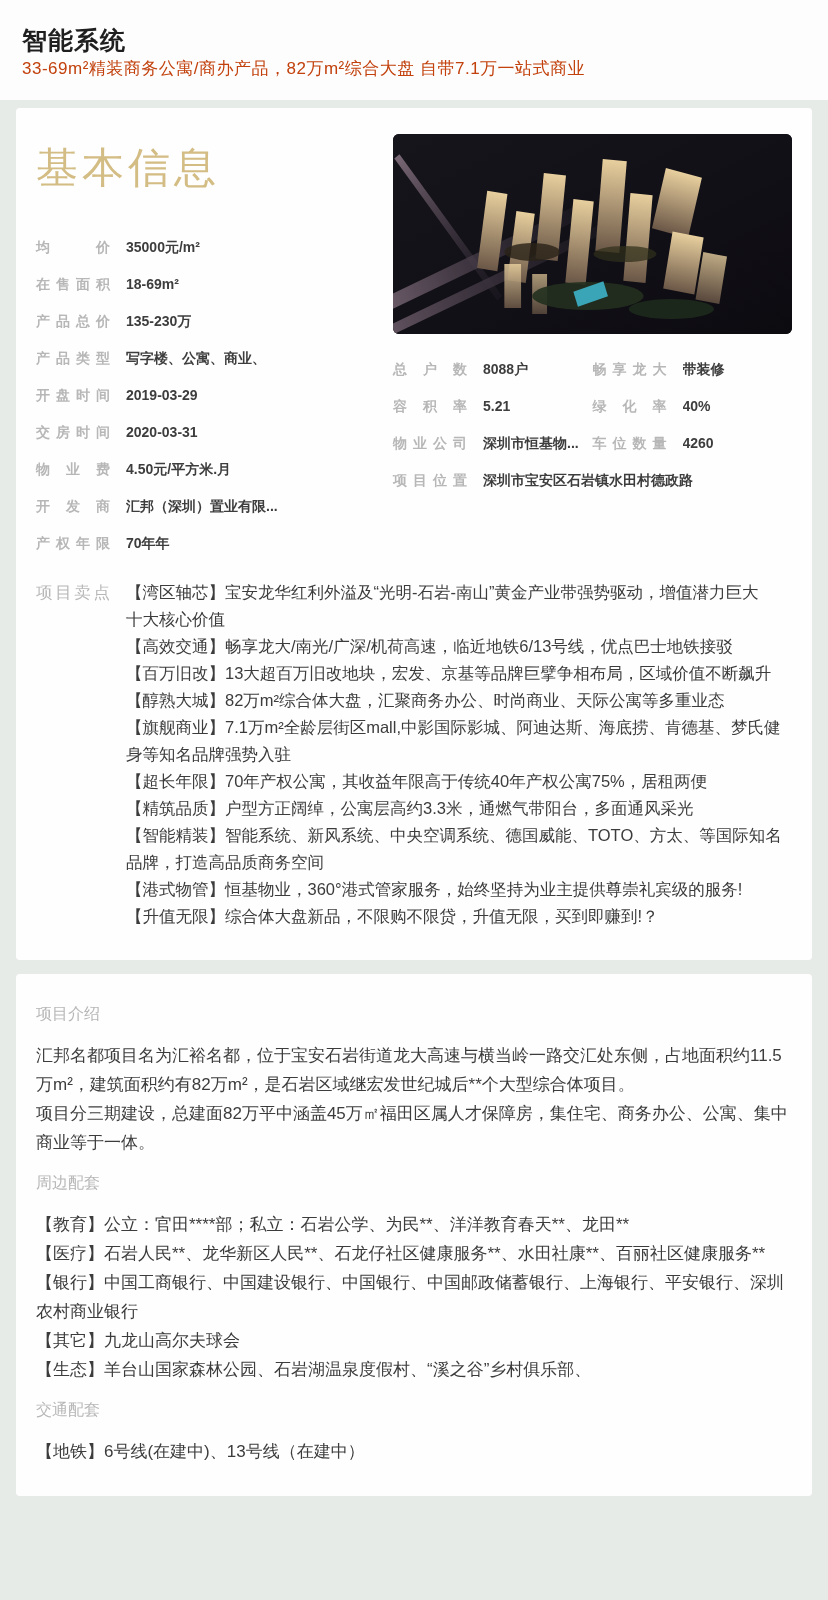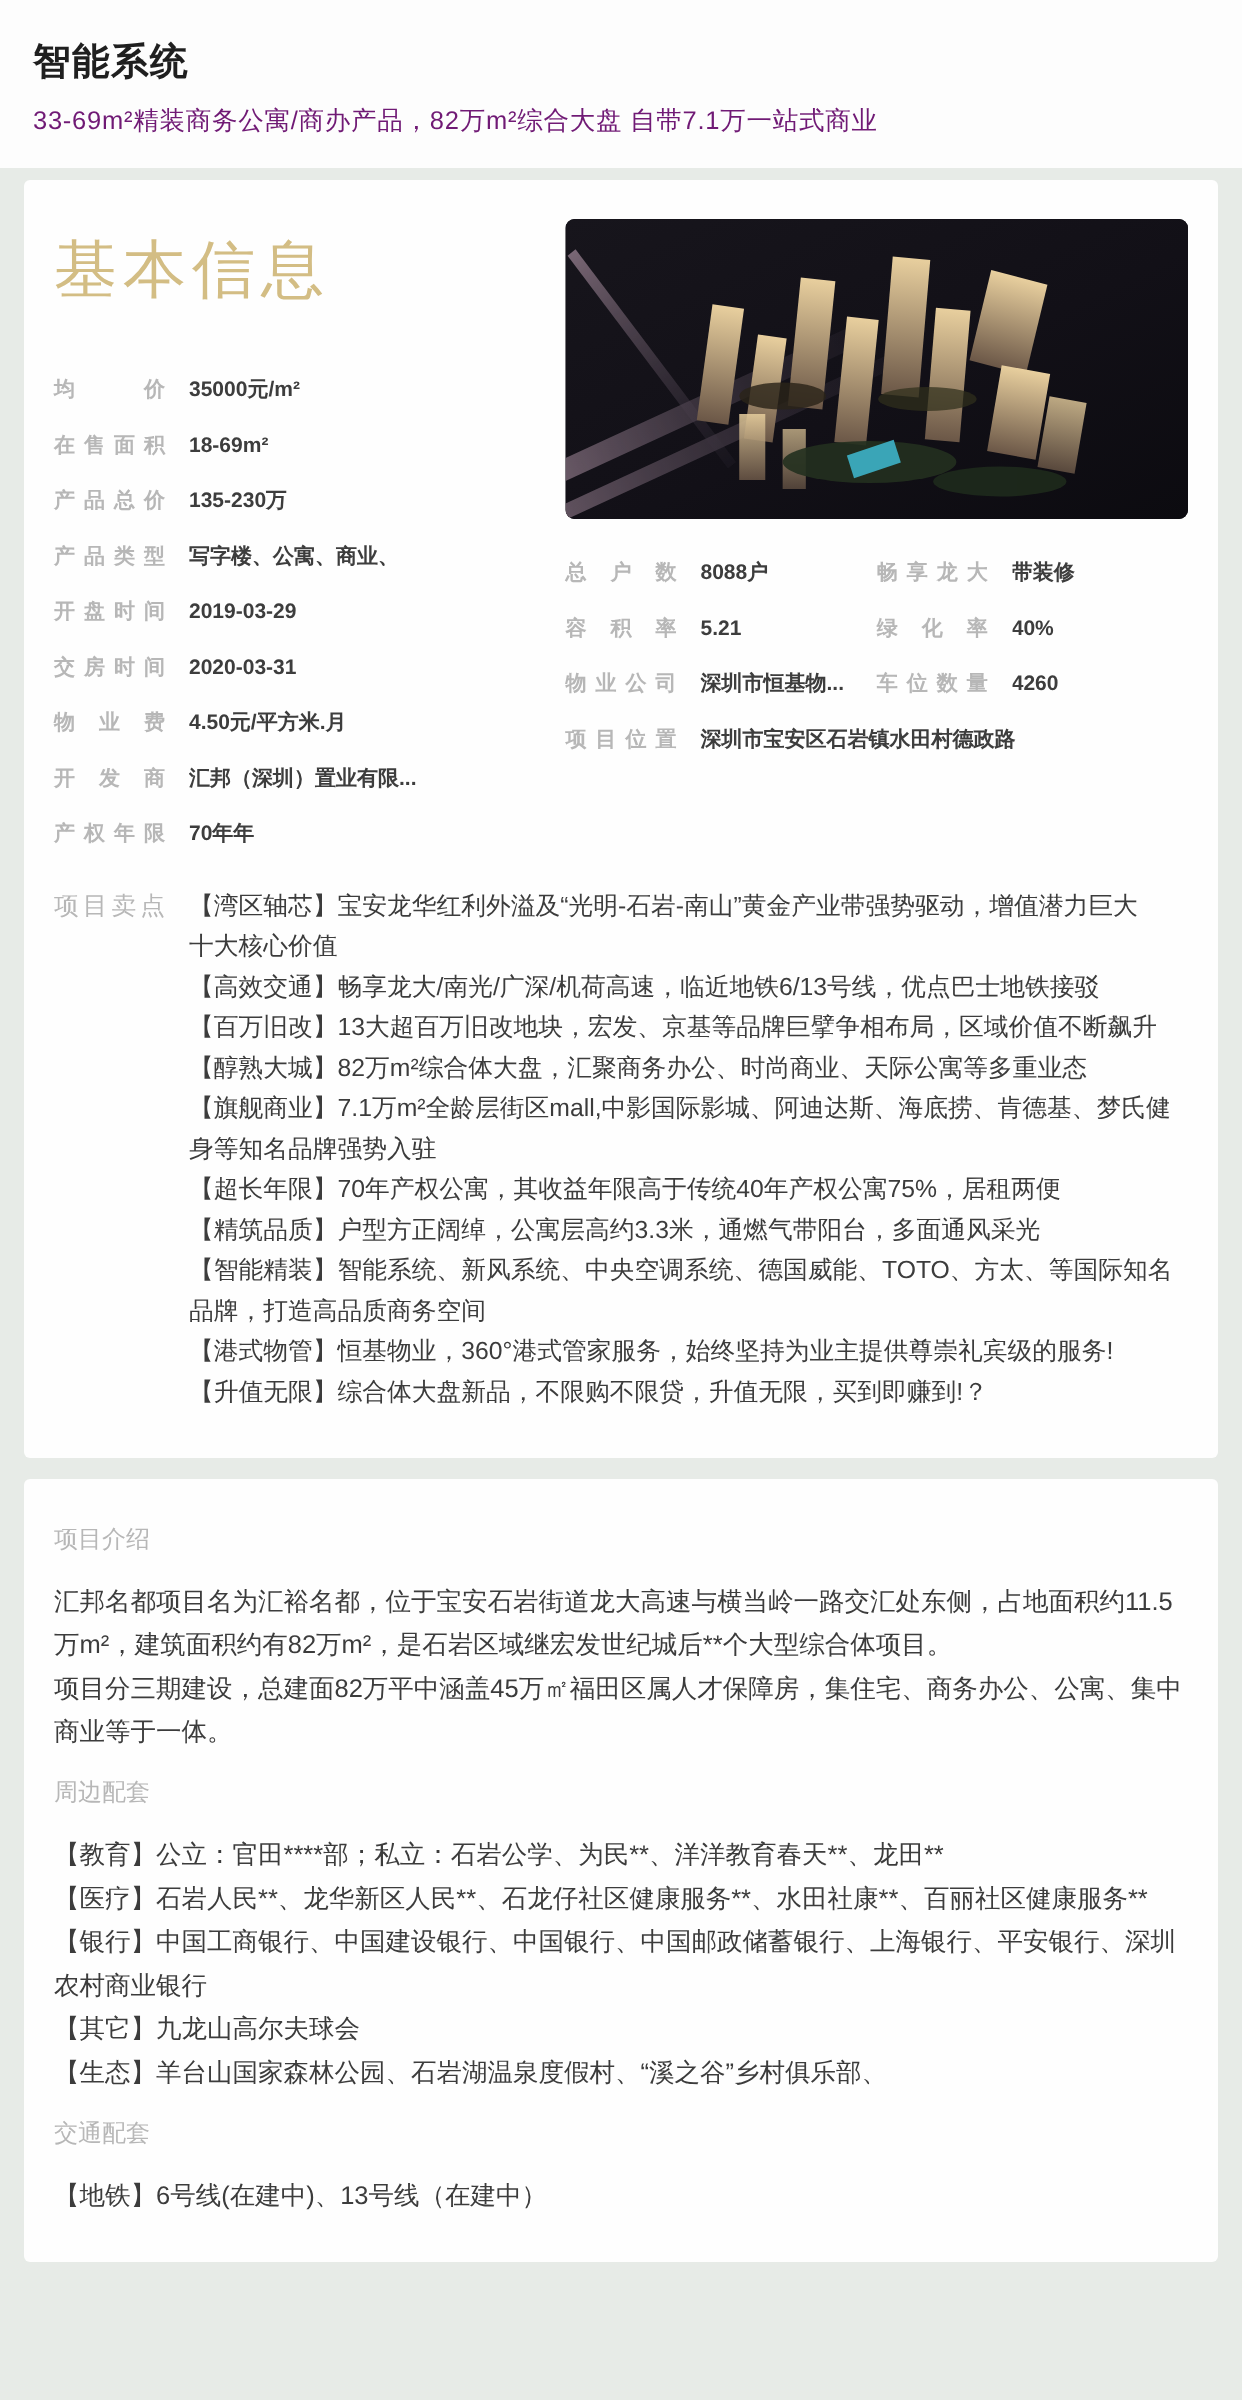--- a/index.html
+++ b/index.html
@@ -4,27 +4,27 @@
 <style>
   html,body{margin:0;padding:0;}
   body{
     width:828px;min-height:1600px;background:#e7ebe7;
     font-family:"Liberation Sans","DejaVu Sans",sans-serif;
     -webkit-font-smoothing:antialiased;
   }
   
   .page-header{background:#fdfdfd;padding:24px 22px 20px;}
   .page-header .title{font-size:25px;font-weight:700;color:#1f1f1f;letter-spacing:1px;}
-  .page-header .subtitle{margin-top:12px;font-size:17px;color:#701a75;letter-spacing:.5px;}
+  .page-header .subtitle{font-size:17px;color:#c2410c;letter-spacing:.5px;}
   
   .card{background:#fefefe;margin:8px 16px 0;border-radius:4px;padding:26px 20px 30px;box-sizing:border-box;}
   .card + .card{margin-top:14px;}
   .big-title{font-size:42px;font-weight:400;color:#d3bd84;letter-spacing:4px;margin:6px 0 42px;}
   
-  .columns{display:flex;gap:19px;}
+  .columns{display:flex;gap:35px;}
   .col-left{width:322px;flex:none;}
   .col-right{flex:1;min-width:0;}
   .info-row{display:flex;align-items:flex-start;margin-bottom:18px;font-size:14px;line-height:19px;font-weight:bold;}
   .info-row .lbl{width:74px;flex:none;margin-right:16px;color:#b7b7b7;
     text-align:justify;text-align-last:justify;}
   .info-row .val{color:#3d3d3d;white-space:nowrap;overflow:hidden;}
   .render-box{width:100%;height:200px;border-radius:6px;overflow:hidden;margin-bottom:26px;background:#121117;}
   .render-box svg{display:block;width:100%;height:100%;}
   .pair-row{display:flex;}
   .pair{flex:1;display:flex;min-width:0;}

